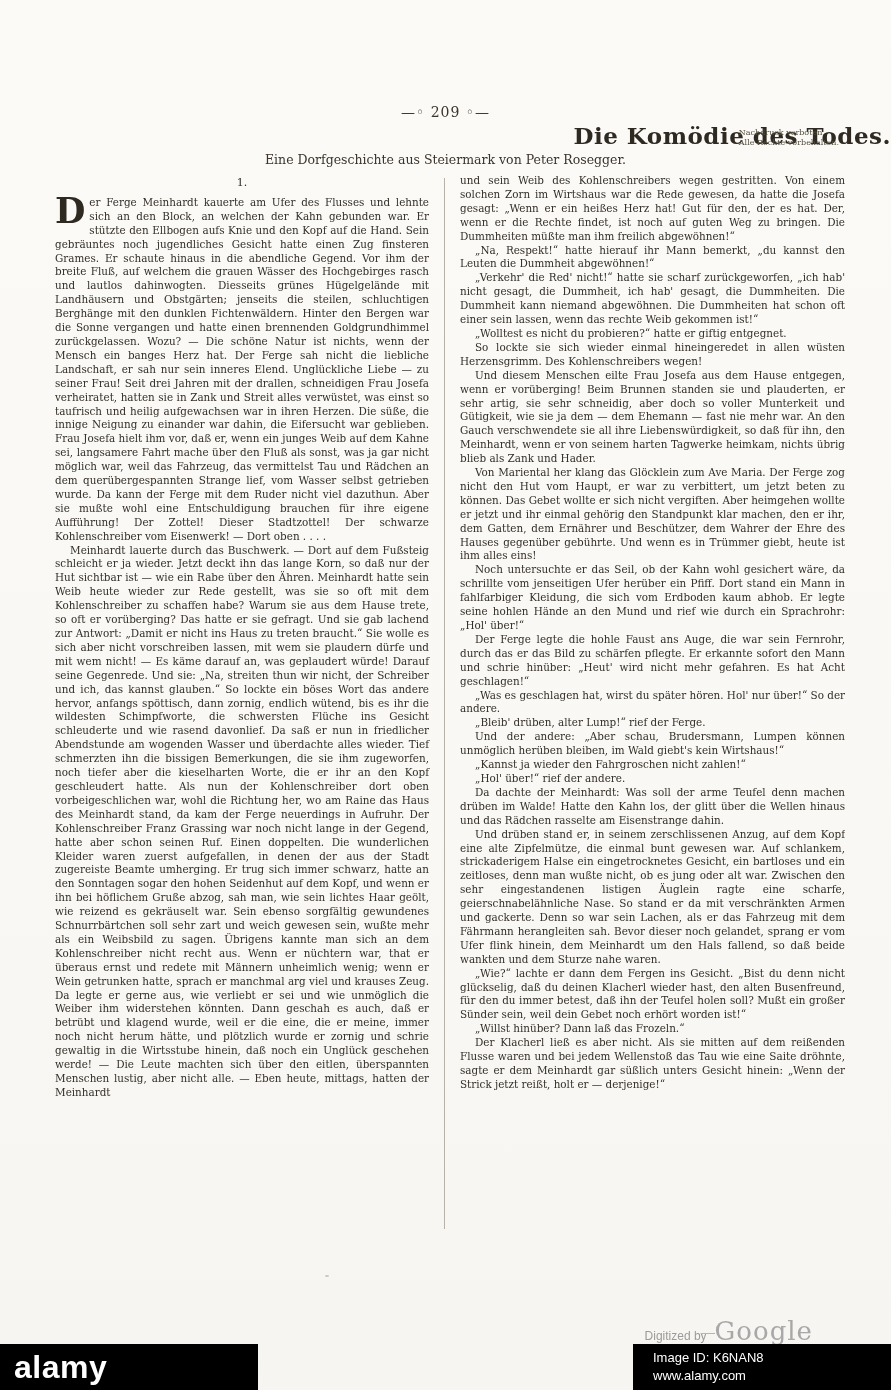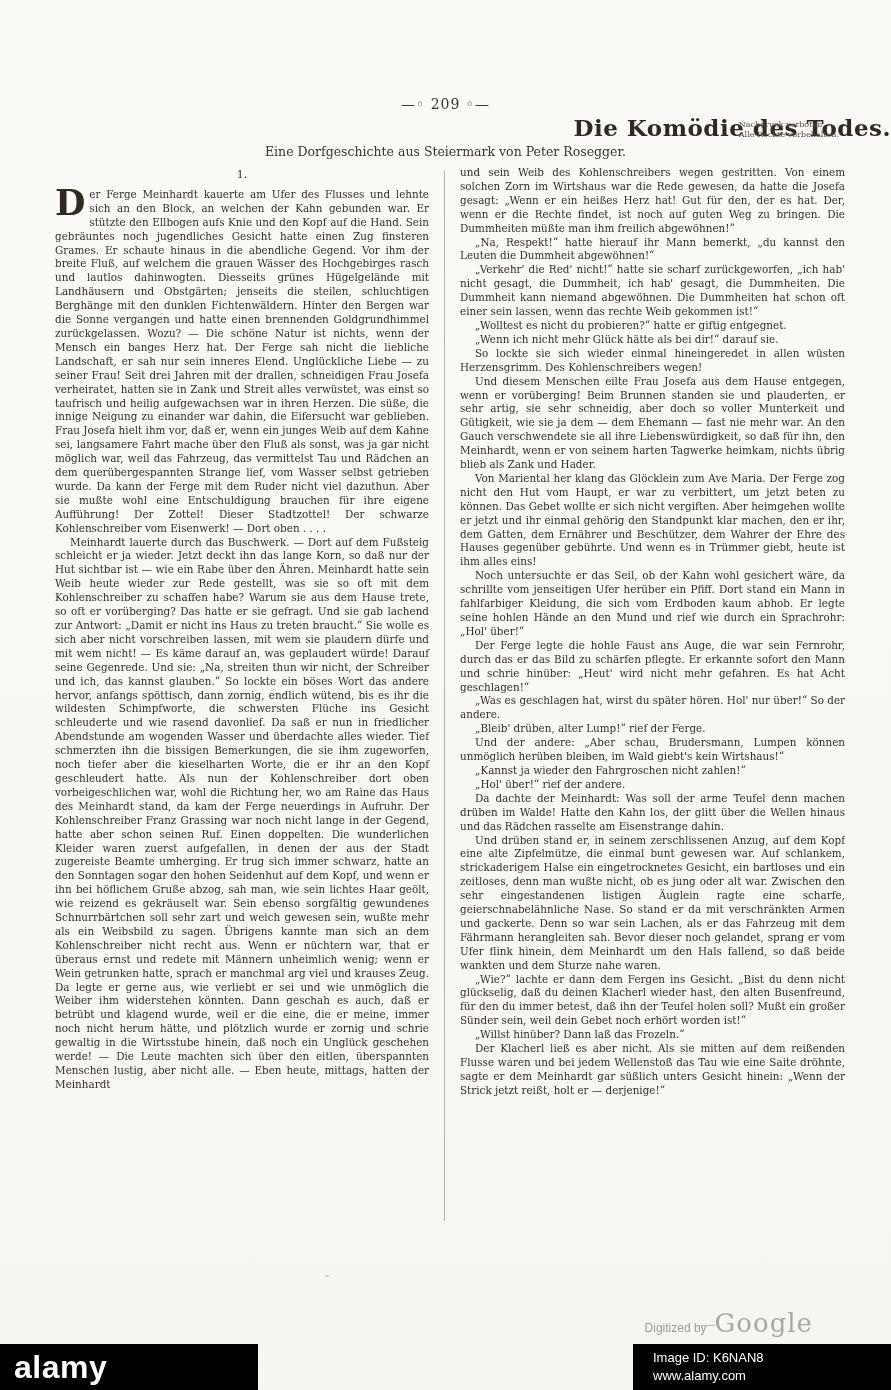--- a/index.html
+++ b/index.html
@@ -4,21 +4,21 @@
 <style>
   html,body{margin:0;padding:0;background:#e9e7e2;}
   .photo{
     position:relative;
     width:891px;height:1390px;
     background:linear-gradient(180deg,#fbfaf7 0%,#f9f8f4 60%,#f6f5f1 100%);
     overflow:hidden;
     font-family:"DejaVu Serif","Liberation Serif",serif;
     color:#332e27;
   }
-  .page{position:absolute;left:0;top:8px;width:891px;height:1345px;}
+  .page{position:absolute;left:0;top:16px;width:891px;height:1345px;}
   .page-number{
     position:absolute;top:88px;left:0;width:100%;
     text-align:center;font-size:14px;letter-spacing:1px;color:#3a342c;
   }
   .title-block{position:absolute;top:106px;left:0;width:100%;text-align:center;}
   .article-title{
     margin:0;font-size:23px;font-weight:bold;letter-spacing:0.5px;color:#2e2921;text-align:right;
   }
   .article-subtitle{margin-top:3px;font-size:12.5px;color:#3a342c;}
   .rights{
@@ -88,21 +88,20 @@
             <p>Meinhardt lauerte durch das Buschwerk. — Dort auf dem Fußsteig schleicht er ja wieder. Jetzt deckt ihn das lange Korn, so daß nur der Hut sichtbar ist — wie ein Rabe über den Ähren. Meinhardt hatte sein Weib heute wieder zur Rede gestellt, was sie so oft mit dem Kohlenschreiber zu schaffen habe? Warum sie aus dem Hause trete, so oft er vorüberging? Das hatte er sie gefragt. Und sie gab lachend zur Antwort: „Damit er nicht ins Haus zu treten braucht.“ Sie wolle es sich aber nicht vorschreiben lassen, mit wem sie plaudern dürfe und mit wem nicht! — Es käme darauf an, was geplaudert würde! Darauf seine Gegenrede. Und sie: „Na, streiten thun wir nicht, der Schreiber und ich, das kannst glauben.“ So lockte ein böses Wort das andere hervor, anfangs spöttisch, dann zornig, endlich wütend, bis es ihr die wildesten Schimpfworte, die schwersten Flüche ins Gesicht schleuderte und wie rasend davonlief. Da saß er nun in friedlicher Abendstunde am wogenden Wasser und überdachte alles wieder. Tief schmerzten ihn die bissigen Bemerkungen, die sie ihm zugeworfen, noch tiefer aber die kieselharten Worte, die er ihr an den Kopf geschleudert hatte. Als nun der Kohlenschreiber dort oben vorbeigeschlichen war, wohl die Richtung her, wo am Raine das Haus des Meinhardt stand, da kam der Ferge neuerdings in Aufruhr. Der Kohlenschreiber Franz Grassing war noch nicht lange in der Gegend, hatte aber schon seinen Ruf. Einen doppelten. Die wunderlichen Kleider waren zuerst aufgefallen, in denen der aus der Stadt zugereiste Beamte umherging. Er trug sich immer schwarz, hatte an den Sonntagen sogar den hohen Seidenhut auf dem Kopf, und wenn er ihn bei höflichem Gruße abzog, sah man, wie sein lichtes Haar geölt, wie reizend es gekräuselt war. Sein ebenso sorgfältig gewundenes Schnurrbärtchen soll sehr zart und weich gewesen sein, wußte mehr als ein Weibsbild zu sagen. Übrigens kannte man sich an dem Kohlenschreiber nicht recht aus. Wenn er nüchtern war, that er überaus ernst und redete mit Männern unheimlich wenig; wenn er Wein getrunken hatte, sprach er manchmal arg viel und krauses Zeug. Da legte er gerne aus, wie verliebt er sei und wie unmöglich die Weiber ihm widerstehen könnten. Dann geschah es auch, daß er betrübt und klagend wurde, weil er die eine, die er meine, immer noch nicht herum hätte, und plötzlich wurde er zornig und schrie gewaltig in die Wirtsstube hinein, daß noch ein Unglück geschehen werde! — Die Leute machten sich über den eitlen, überspannten Menschen lustig, aber nicht alle. — Eben heute, mittags, hatten der Meinhardt</p>
           </div>
       </div>
       <div class="divider"></div>
       <div class="col right-col">
         <div>
             <p class="noindent">und sein Weib des Kohlenschreibers wegen gestritten. Von einem solchen Zorn im Wirtshaus war die Rede gewesen, da hatte die Josefa gesagt: „Wenn er ein heißes Herz hat! Gut für den, der es hat. Der, wenn er die Rechte findet, ist noch auf guten Weg zu bringen. Die Dummheiten müßte man ihm freilich abgewöhnen!“</p>
             <p>„Na, Respekt!“ hatte hierauf ihr Mann bemerkt, „du kannst den Leuten die Dummheit abgewöhnen!“</p>
             <p>„Verkehr' die Red' nicht!“ hatte sie scharf zurückgeworfen, „ich hab' nicht gesagt, die Dummheit, ich hab' gesagt, die Dummheiten. Die Dummheit kann niemand abgewöhnen. Die Dummheiten hat schon oft einer sein lassen, wenn das rechte Weib gekommen ist!“</p>
             <p>„Wolltest es nicht du probieren?“ hatte er giftig entgegnet.</p>
-            <p>„Wenn ich nicht mehr Glück hätte als bei dir!“ darauf sie.</p>
             <p>So lockte sie sich wieder einmal hineingeredet in allen wüsten Herzensgrimm. Des Kohlenschreibers wegen!</p>
             <p>Und diesem Menschen eilte Frau Josefa aus dem Hause entgegen, wenn er vorüberging! Beim Brunnen standen sie und plauderten, er sehr artig, sie sehr schneidig, aber doch so voller Munterkeit und Gütigkeit, wie sie ja dem — dem Ehemann — fast nie mehr war. An den Gauch verschwendete sie all ihre Liebenswürdigkeit, so daß für ihn, den Meinhardt, wenn er von seinem harten Tagwerke heimkam, nichts übrig blieb als Zank und Hader.</p>
             <p>Von Mariental her klang das Glöcklein zum Ave Maria. Der Ferge zog nicht den Hut vom Haupt, er war zu verbittert, um jetzt beten zu können. Das Gebet wollte er sich nicht vergiften. Aber heimgehen wollte er jetzt und ihr einmal gehörig den Standpunkt klar machen, den er ihr, dem Gatten, dem Ernährer und Beschützer, dem Wahrer der Ehre des Hauses gegenüber gebührte. Und wenn es in Trümmer giebt, heute ist ihm alles eins!</p>
             <p>Noch untersuchte er das Seil, ob der Kahn wohl gesichert wäre, da schrillte vom jenseitigen Ufer herüber ein Pfiff. Dort stand ein Mann in fahlfarbiger Kleidung, die sich vom Erdboden kaum abhob. Er legte seine hohlen Hände an den Mund und rief wie durch ein Sprachrohr: „Hol' über!“</p>
             <p>Der Ferge legte die hohle Faust ans Auge, die war sein Fernrohr, durch das er das Bild zu schärfen pflegte. Er erkannte sofort den Mann und schrie hinüber: „Heut' wird nicht mehr gefahren. Es hat Acht geschlagen!“</p>
             <p>„Was es geschlagen hat, wirst du später hören. Hol' nur über!“ So der andere.</p>
             <p>„Bleib' drüben, alter Lump!“ rief der Ferge.</p>
             <p>Und der andere: „Aber schau, Brudersmann, Lumpen können unmöglich herüben bleiben, im Wald giebt's kein Wirtshaus!“</p>
             <p>„Kannst ja wieder den Fahrgroschen nicht zahlen!“</p>
             <p>„Hol' über!“ rief der andere.</p>

